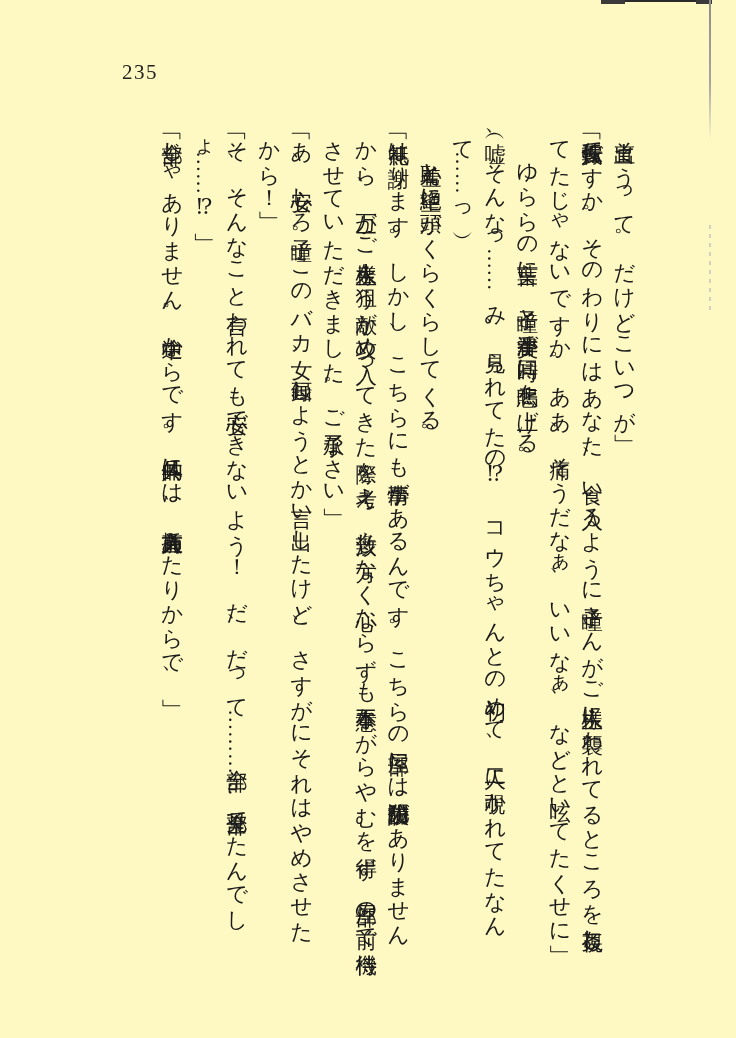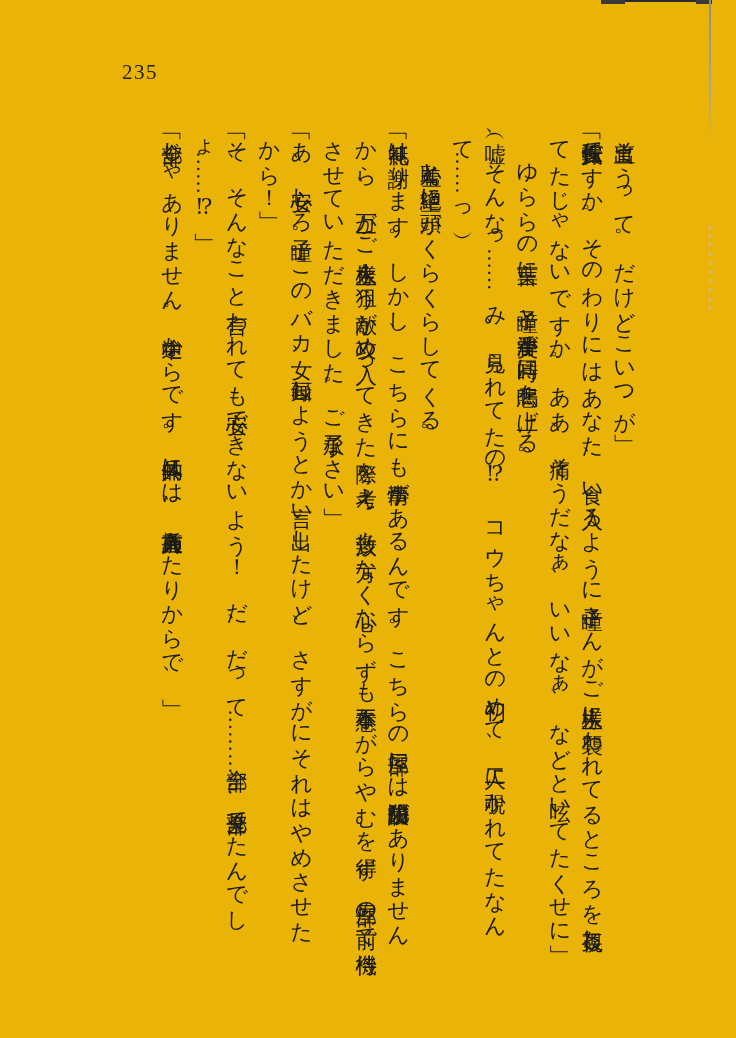--- a/index.html
+++ b/index.html
@@ -4,21 +4,21 @@
 <style>
   html, body {
     margin: 0;
     padding: 0;
     background: #e8e8e8;
   }
   .page {
     position: relative;
     width: 736px;
     height: 1038px;
-    background: #eab308;
+    background: #fef9c3;
     overflow: hidden;
     font-family: "Liberation Serif", "DejaVu Serif", serif;
   }
   
   .page-number {
     position: absolute;
     top: 60px;
     left: 122px;
     font-size: 21px;
     color: #222222;

